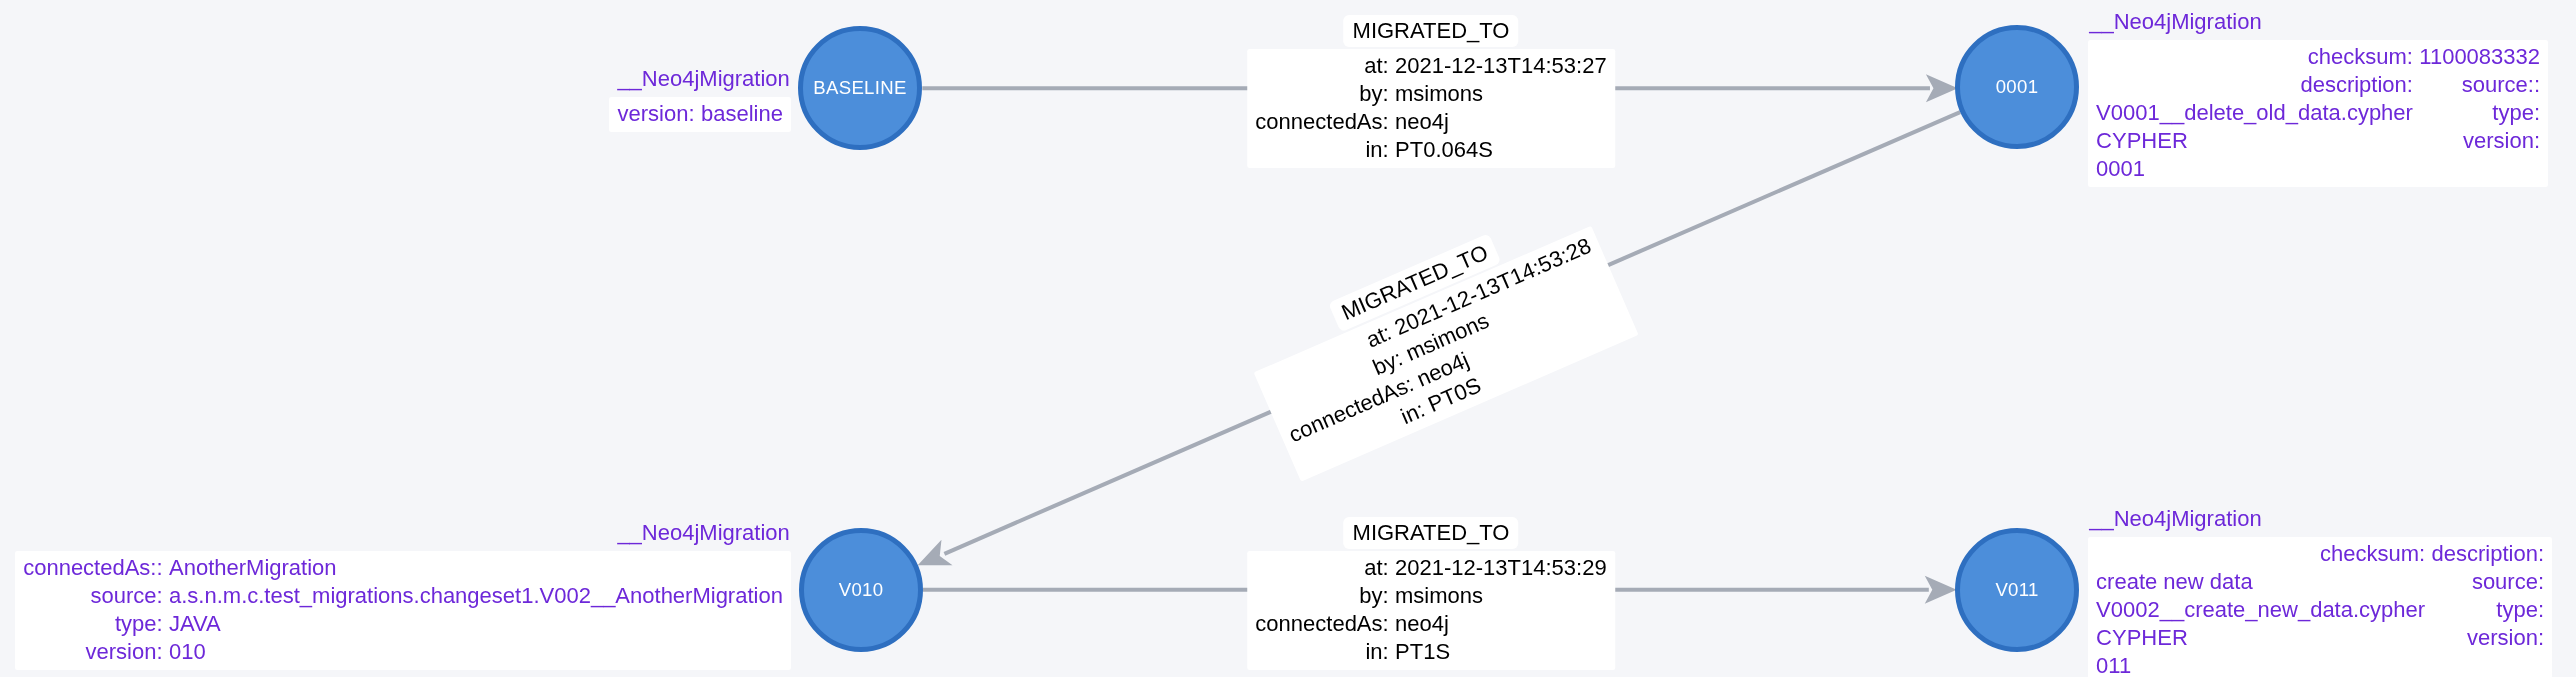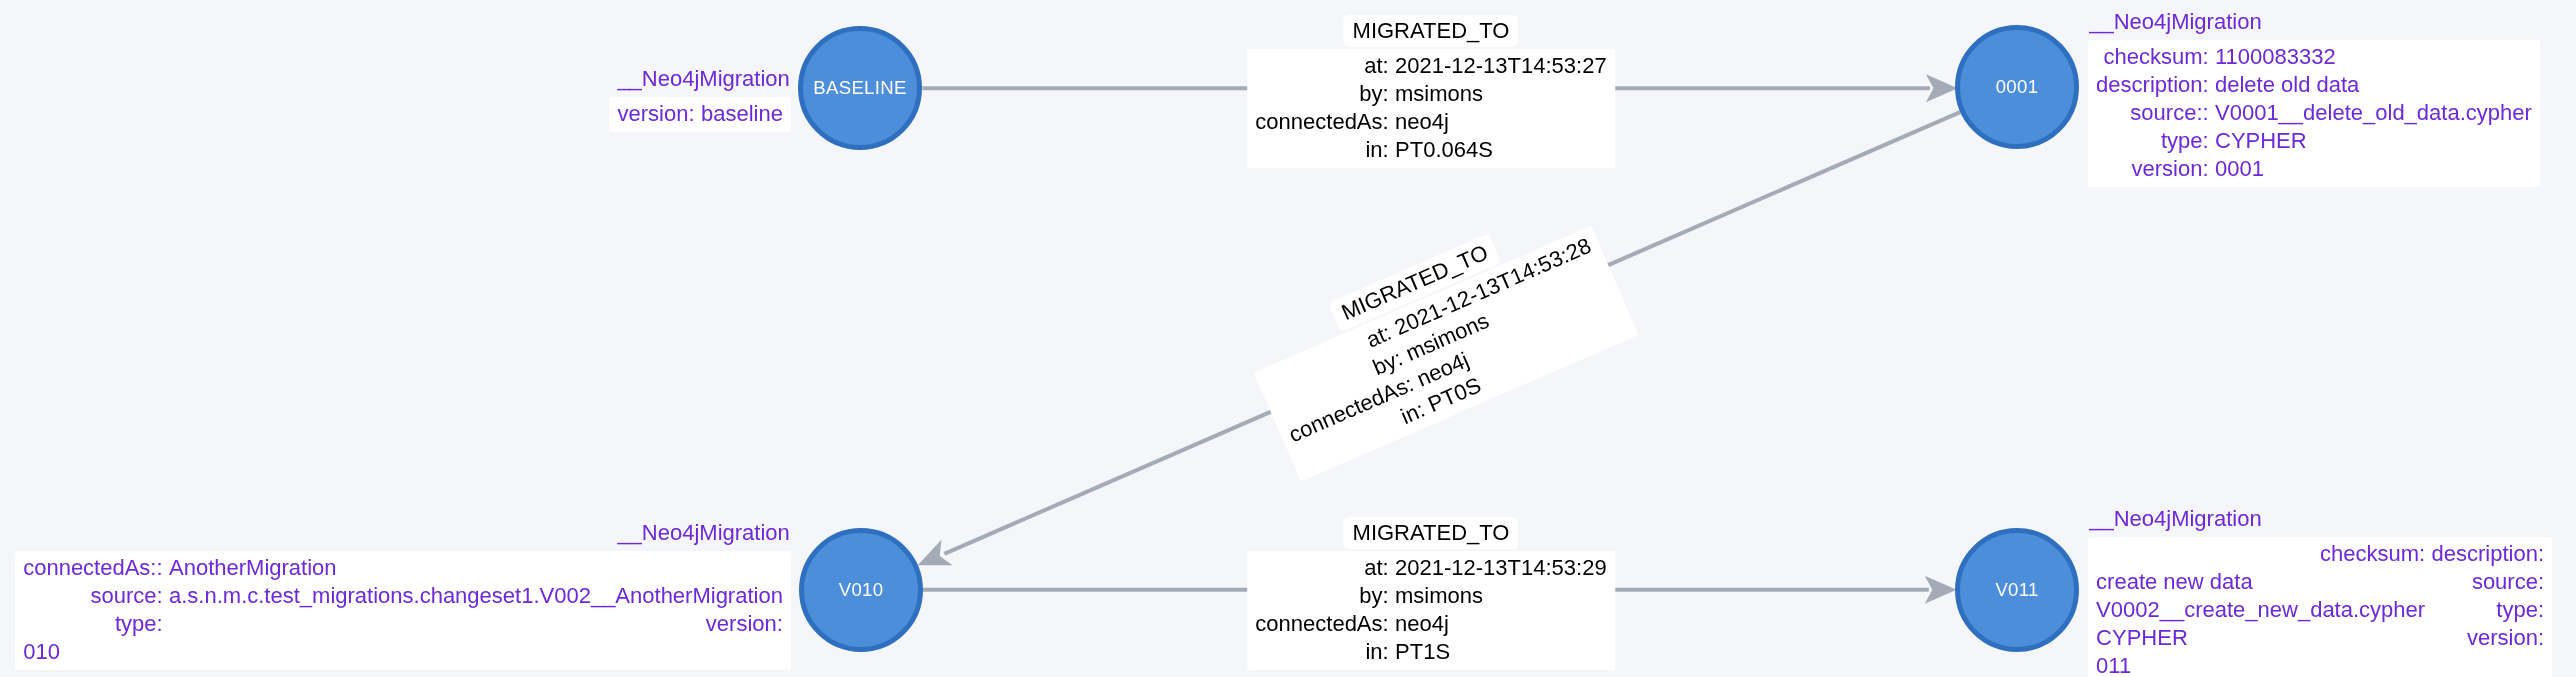--- a/index.html
+++ b/index.html
@@ -149,40 +149,40 @@
     </div>
   </div>
 
   <div class="text-block align-left" style="left:2088px; top:8.1px;">
     <div class="block-title">__Neo4jMigration</div>
     <div class="prop-box">
       <div class="prop-grid">
         <span class="prop-name">checksum:</span>
         <span class="prop-value">1100083332</span>
         <span class="prop-name">description:</span>
-        <span class="prop-value">delete old data</span>
         <span class="prop-name">source::</span>
         <span class="prop-value">V0001__delete_old_data.cypher</span>
         <span class="prop-name">type:</span>
         <span class="prop-value">CYPHER</span>
         <span class="prop-name">version:</span>
         <span class="prop-value">0001</span>
       </div>
     </div>
   </div>
 
   <div class="text-block align-right" style="right:1785px; top:519px;">
     <div class="block-title">__Neo4jMigration</div>
     <div class="prop-box">
       <div class="prop-grid">
         <span class="prop-name">connectedAs::</span>
         <span class="prop-value">AnotherMigration</span>
         <span class="prop-name">source:</span>
         <span class="prop-value">a.s.n.m.c.test_migrations.changeset1.V002__AnotherMigration</span>
         <span class="prop-name">type:</span>
+        <span class="prop-value">JAVA</span>
         <span class="prop-name">version:</span>
         <span class="prop-value">010</span>
       </div>
     </div>
   </div>
 
   <div class="text-block align-left" style="left:2088px; top:505px;">
     <div class="block-title">__Neo4jMigration</div>
     <div class="prop-box">
       <div class="prop-grid">

